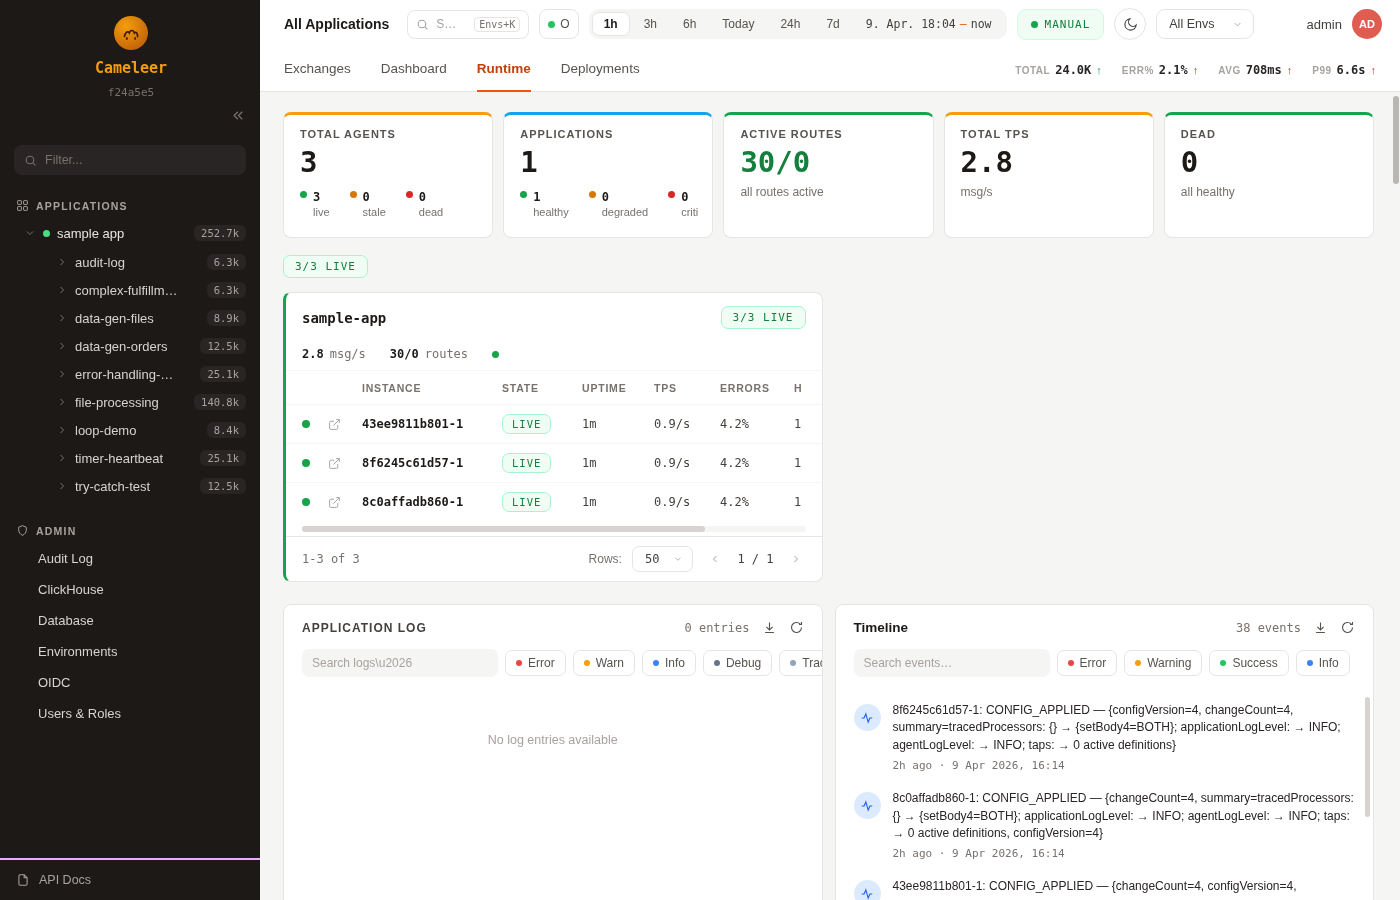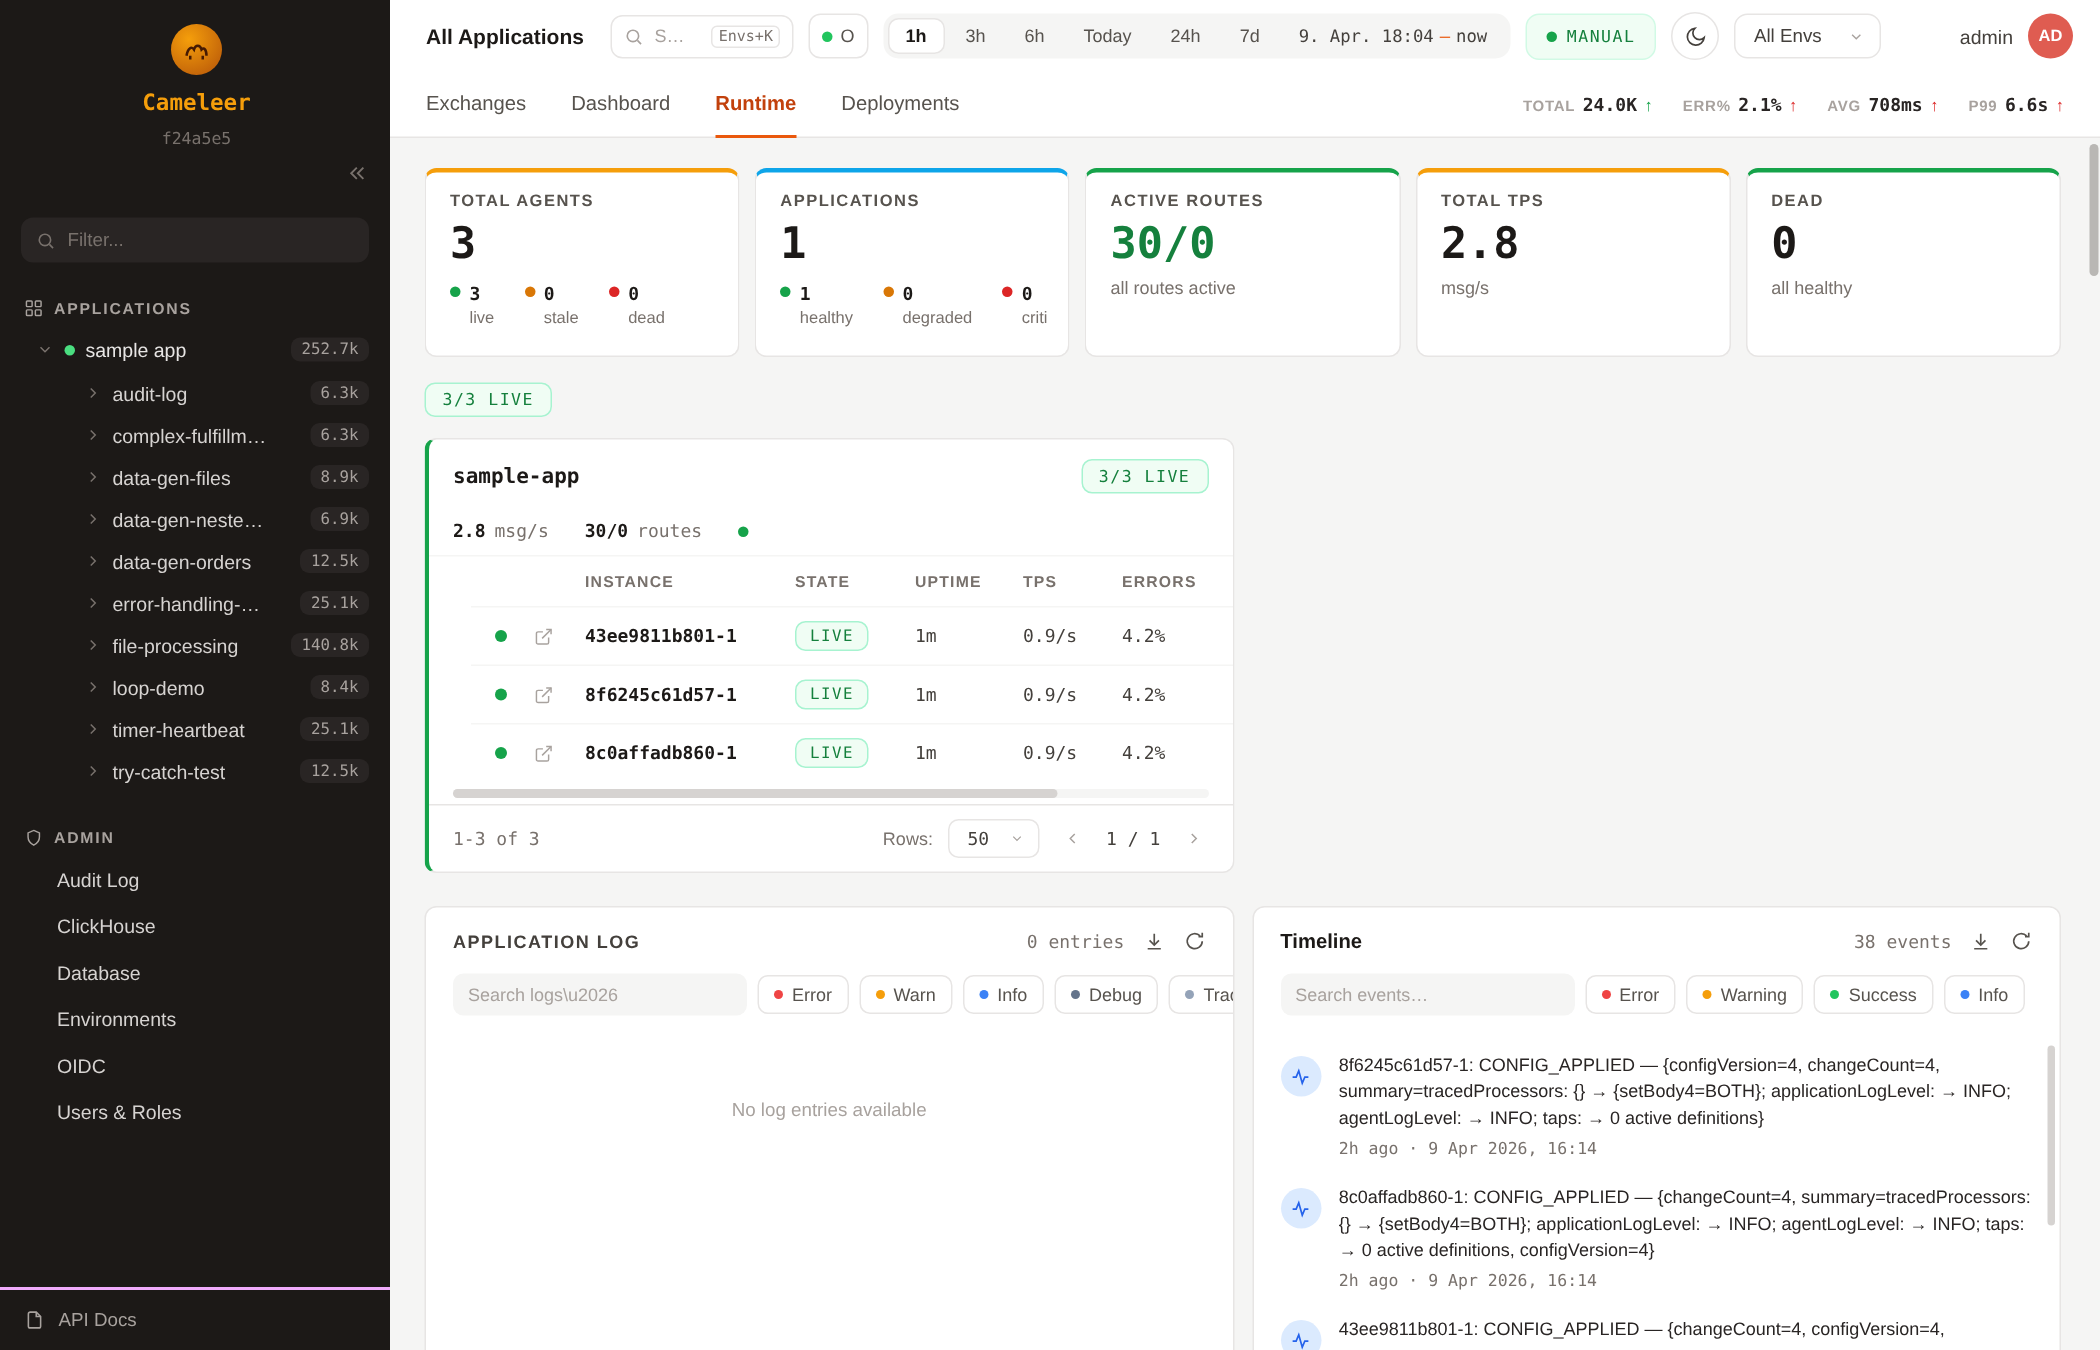--- a/index.html
+++ b/index.html
@@ -93,21 +93,21 @@
   .grid2 { display:grid; grid-template-columns:1fr 1fr; gap:12px; }
   .panel { background:#fff; border:1px solid #e7e5e4; border-radius:8px; overflow:hidden; }
 
   
   .app-card { border-left:3px solid #16a34a; height:290px; display:flex; flex-direction:column; }
   .app-card-head { display:flex; align-items:center; justify-content:space-between; padding:13px 16px 10px; }
   .app-name { font-family:"DejaVu Sans Mono",monospace; font-size:14px; font-weight:bold; color:#1c1917; }
   .app-substats { display:flex; align-items:center; gap:6px; padding:8px 16px 9px; border-bottom:1px solid #f5f5f4; font-family:"DejaVu Sans Mono",monospace; font-size:12px; color:#78716c; }
   .app-substats b { color:#1c1917; font-weight:bold; }
   .app-substats .gap { width:12px; }
-  .itable-head, .itable-row { display:grid; grid-template-columns:26px 34px 140px 80px 72px 66px 74px 50px; align-items:center; padding:0 0 0 16px;margin-left:28px; }
+  .itable-head, .itable-row { display:grid; grid-template-columns:26px 34px 140px 80px 72px 66px 74px 50px; align-items:center; padding:0 0 0 16px; }
   .itable-head { height:34px; font-size:10.5px; letter-spacing:0.8px; color:#78716c; font-weight:bold; }
   .itable-row { height:40px; border-top:1px solid #f5f5f4; cursor:pointer; }
   .itable-row .dot { width:8px; height:8px; background:#16a34a; }
   .ext-link { display:flex; color:#a8a29e; cursor:pointer; }
   .ext-link svg { width:13px; height:13px; stroke:currentColor; fill:none; stroke-width:1.8; }
   .inst-id { font-family:"DejaVu Sans Mono",monospace; font-size:12px; font-weight:bold; color:#1c1917; }
   .cell-num { font-family:"DejaVu Sans Mono",monospace; font-size:12px; color:#44403c; }
   .state-pill { display:inline-flex; font-family:"DejaVu Sans Mono",monospace; font-size:10.5px; letter-spacing:1px; color:#15803d; background:#f0fdf4; border:1px solid #a7f3d0; border-radius:7px; padding:3px 9px; justify-self:start; }
   .hscroll { height:6px; background:#f5f5f4; border-radius:3px; margin:5px 16px 4px; position:relative; }
   .hscroll .thumb { position:absolute; left:0; top:0; height:6px; width:80%; background:#d6d3d1; border-radius:3px; }
@@ -229,29 +229,20 @@
         </span>
       <span>data-gen-files</span>
       <span class="count-badge">8.9k</span>
     </div>
     <div class="tree-row tree-child">
       <span class="chev">
           <svg viewBox="0 0 24 24">
             <polyline points="9 6 15 12 9 18"></polyline>
           </svg>
         </span>
-      <span>data-gen-neste…</span>
-      <span class="count-badge">6.9k</span>
-    </div>
-    <div class="tree-row tree-child">
-      <span class="chev">
-          <svg viewBox="0 0 24 24">
-            <polyline points="9 6 15 12 9 18"></polyline>
-          </svg>
-        </span>
       <span>data-gen-orders</span>
       <span class="count-badge">12.5k</span>
     </div>
     <div class="tree-row tree-child">
       <span class="chev">
           <svg viewBox="0 0 24 24">
             <polyline points="9 6 15 12 9 18"></polyline>
           </svg>
         </span>
       <span>error-handling-…</span>

